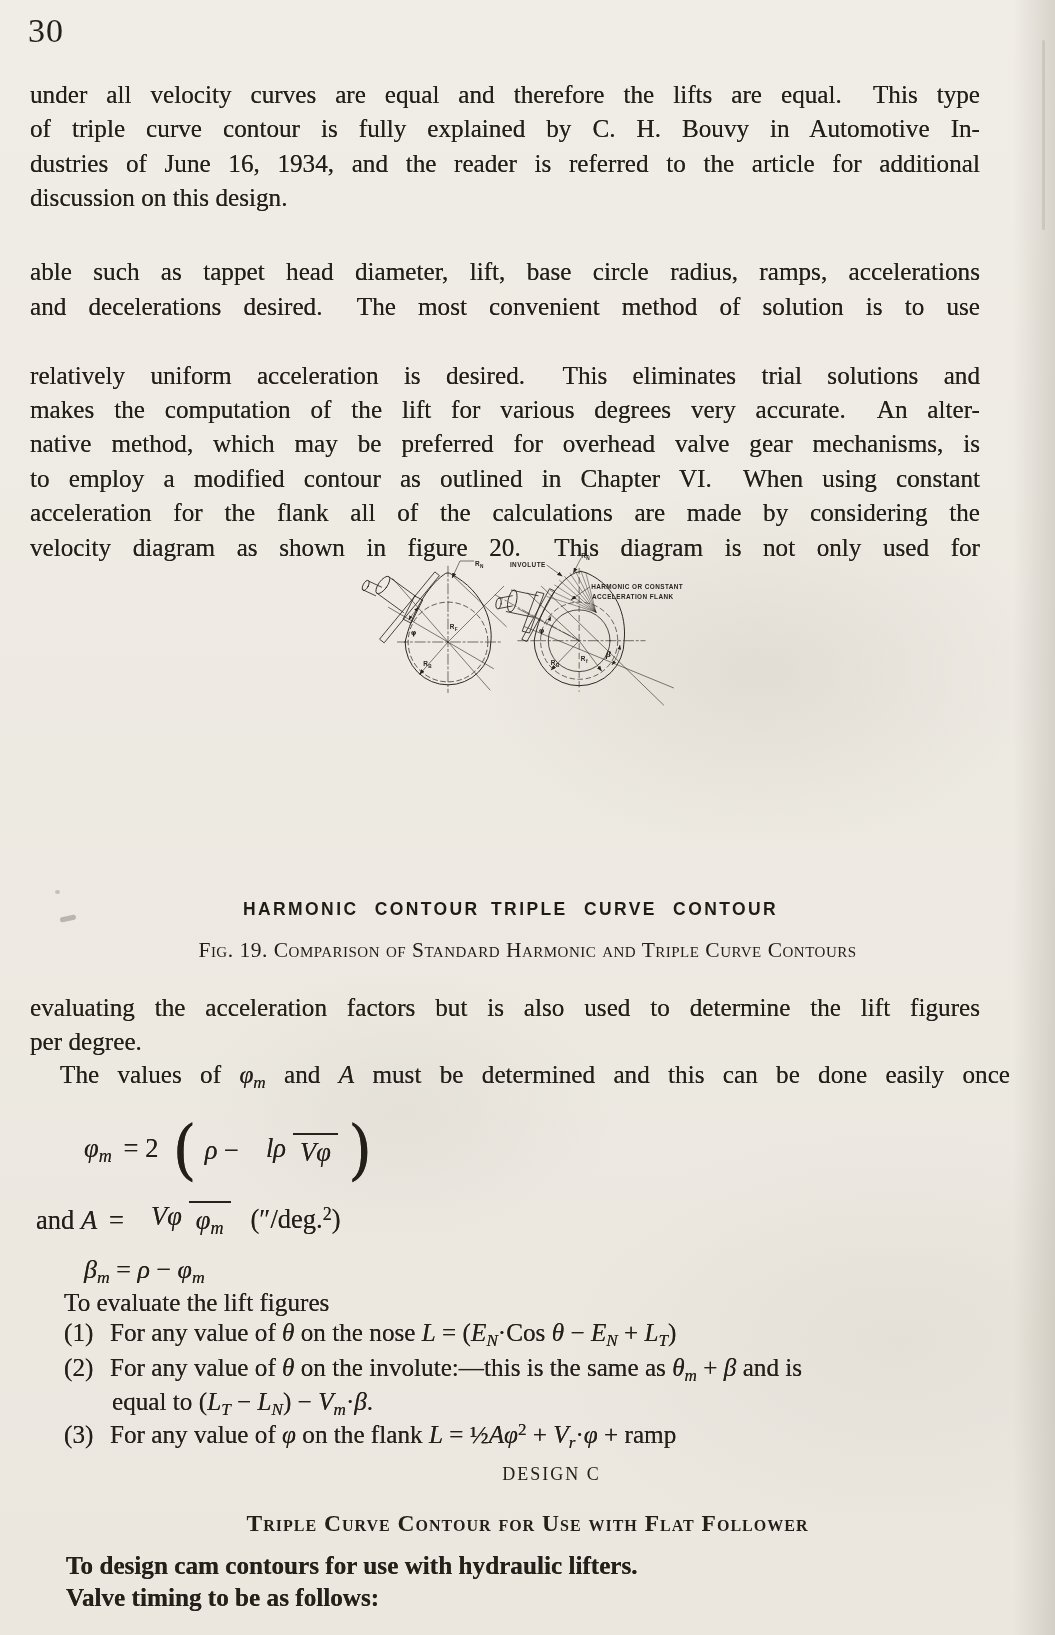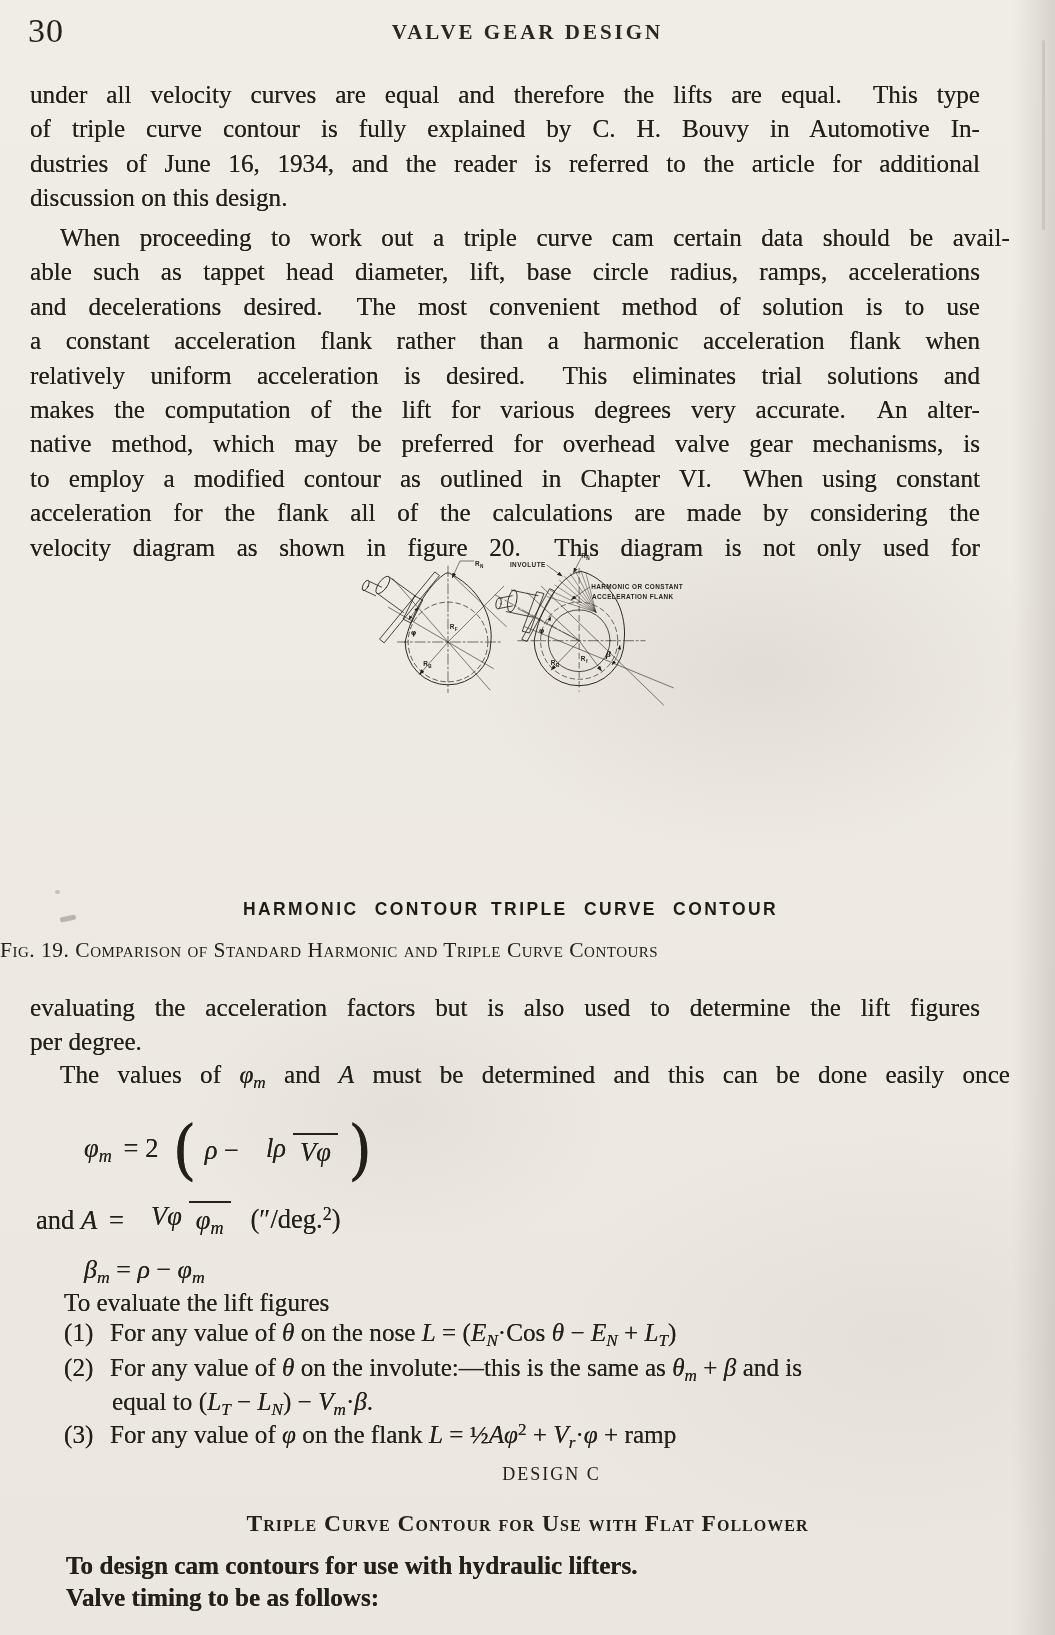--- a/index.html
+++ b/index.html
@@ -46,46 +46,43 @@
   .plain{font-size:26px;text-shadow:0 0 .4px rgba(34,31,25,.8);white-space:nowrap;}
   
   .li{font-size:25.2px;white-space:nowrap;text-shadow:0 0 .4px rgba(34,31,25,.8);}
   .linum{display:inline-block;min-width:46px;}
   
   .design-head{left:0;top:1464px;width:100%;text-align:center;font-size:18px;letter-spacing:2px;padding-left:24px;}
   .subhead{left:0;top:1510px;width:100%;text-align:center;font-size:23.5px;font-variant:small-caps;letter-spacing:1px;font-weight:600;}
   .bottomline{left:66px;font-size:25.2px;font-weight:600;white-space:nowrap;text-shadow:0 0 .4px rgba(34,31,25,.8);}
   
   .cap{top:899px;font-family:"Liberation Sans",sans-serif;font-weight:700;font-size:17.5px;letter-spacing:2.4px;word-spacing:9px;color:#1e1c17;transform:scaleY(1.05);}
-  .figcap{left:0;top:938px;width:100%;text-align:left;font-size:21.5px;font-variant:small-caps;letter-spacing:.5px;}
+  .figcap{left:0;top:938px;width:100%;text-align:center;font-size:21.5px;font-variant:small-caps;letter-spacing:.5px;}
   
   svg text{font-family:"Liberation Sans",sans-serif;font-weight:700;font-size:15px;letter-spacing:1px;fill:#26241f;}
   svg .greek{font-family:"DejaVu Sans",sans-serif;font-weight:600;font-size:17px;}
   svg .beta{font-family:"DejaVu Serif",serif;font-style:italic;font-size:19px;font-weight:600;}
   .smudge1{left:60px;top:916px;width:16px;height:5px;background:rgba(90,85,75,.35);border-radius:2px;transform:rotate(-12deg);}
   .smudge2{left:1042px;top:40px;width:3px;height:190px;background:rgba(120,114,102,.18);border-radius:2px;}
   .smudge3{left:55px;top:890px;width:5px;height:4px;background:rgba(100,95,85,.3);border-radius:50%;}
 </style>
 </head>
 <body>
 
 <div class="page">
 
   <div class="abs pagenum">30</div>
-  <div class="abs runhead">VALVE GEAR DESIGN</div>
 
   <div class="abs jl" style="top:78px">under all velocity curves are equal and therefore the lifts are equal.  This type</div>
   <div class="abs jl" style="top:112px">of triple curve contour is fully explained by C. H. Bouvy in Automotive In-</div>
   <div class="abs jl" style="top:147px">dustries of June 16, 1934, and the reader is referred to the article for additional</div>
   <div class="abs jl jl-end" style="top:181px">discussion on this design.</div>
 
-  <div class="abs jl indent" style="top:221px">When proceeding to work out a triple curve cam certain data should be avail-</div>
   <div class="abs jl" style="top:255px">able such as tappet head diameter, lift, base circle radius, ramps, accelerations</div>
   <div class="abs jl" style="top:290px">and decelerations desired.  The most convenient method of solution is to use</div>
-  <div class="abs jl" style="top:324px">a constant acceleration flank rather than a harmonic acceleration flank when</div>
   <div class="abs jl" style="top:359px">relatively uniform acceleration is desired.  This eliminates trial solutions and</div>
   <div class="abs jl" style="top:393px">makes the computation of the lift for various degrees very accurate.  An alter-</div>
   <div class="abs jl" style="top:427px">native method, which may be preferred for overhead valve gear mechanisms, is</div>
   <div class="abs jl" style="top:462px">to employ a modified contour as outlined in Chapter VI.  When using constant</div>
   <div class="abs jl" style="top:496px">acceleration for the flank all of the calculations are made by considering the</div>
   <div class="abs jl" style="top:531px">velocity diagram as shown in figure 20.  This diagram is not only used for</div>
 
   <svg class="abs" style="left:0;top:540px" width="1055" height="405" viewBox="0 540 1055 945">
     <defs>
       <marker id="arr" viewBox="0 0 10 8" refX="9" refY="4" markerWidth="9" markerHeight="7" orient="auto-start-reverse">

